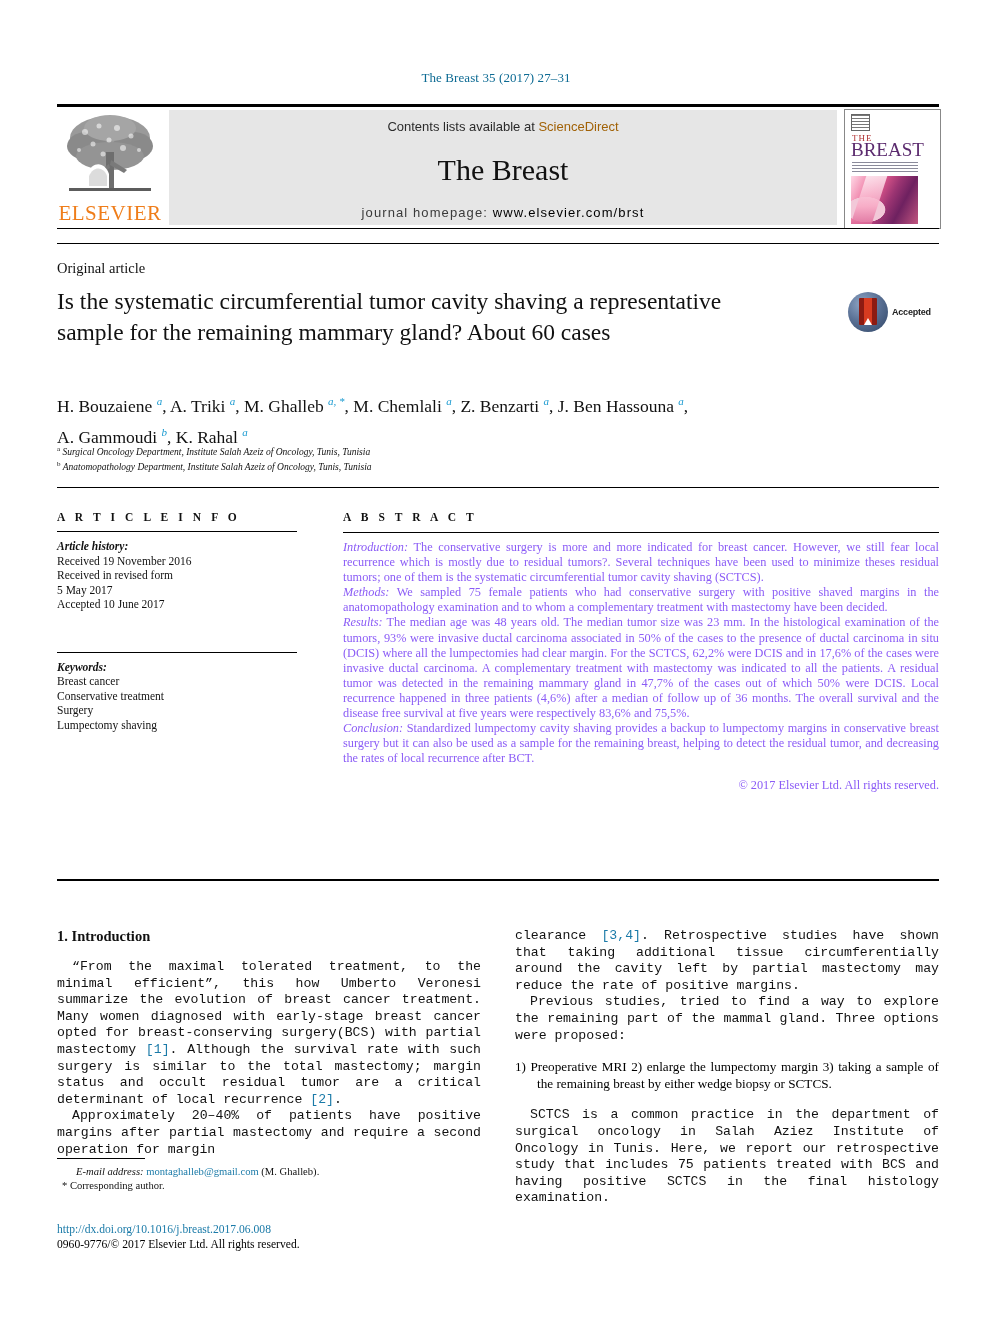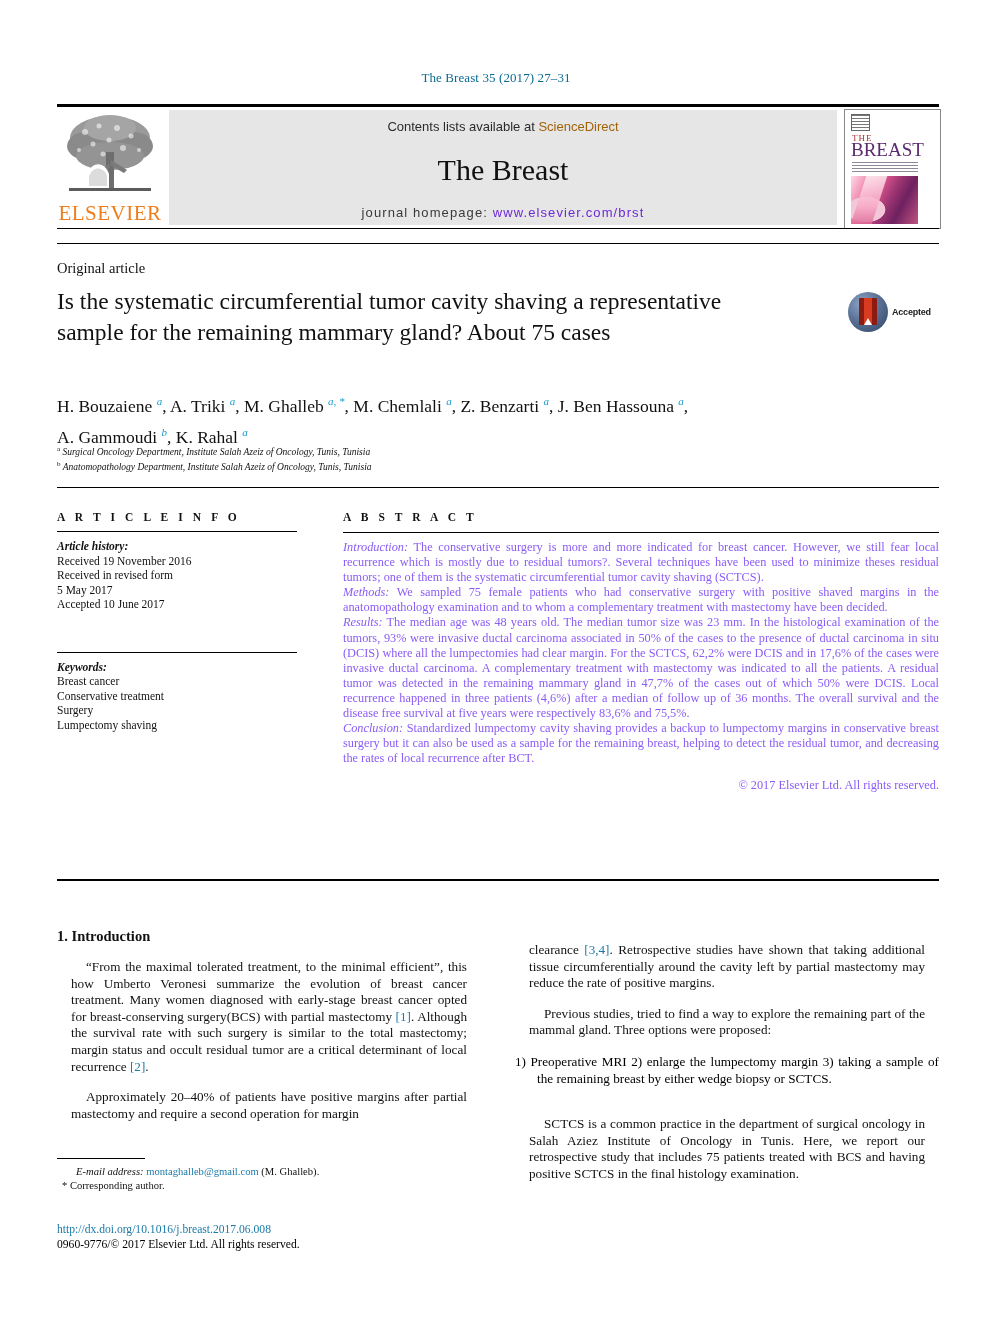--- a/index.html
+++ b/index.html
@@ -107,21 +107,21 @@
   .homepage-line {
     position: absolute;
     left: 0; top: 95px;
     width: 668px;
     text-align: center;
     font-family: "Liberation Sans", sans-serif;
     font-size: 13px;
     color: #3a3a3a;
     letter-spacing: 1.1px;
   }
-  .homepage-line .hp-link { color: #6d28d9; }
+  .homepage-line .hp-link { color: #000000; }
 
   .cover-box {
     position: absolute;
     left: 787px; top: 5px;
     width: 95px;
     height: 118px;
     border: 1px solid #888;
     background: #fff;
     overflow: hidden;
   }
@@ -358,26 +358,26 @@
     width: 424px;
   }
   .sec-title {
     font-family: "Liberation Serif", serif;
     font-size: 14.5px;
     font-weight: bold;
     margin: 0 0 14px 0;
     color: #111;
   }
   .body-p {
-    font-family: Liberation Serif, serif;
+    font-family: Liberation Mono, monospace;
     font-size: 13.2px;
     line-height: 16.6px;
     text-align: justify;
     text-indent: 15px;
-    margin: 14px;
+    margin: 0;
     color: #111;
   }
   .body-p.noindent { text-indent: 0; }
   .ref-link { color: #1a7aa8; }
   .list-item {
     font-family: "Liberation Serif", serif;
     font-size: 13.2px;
     line-height: 16.6px;
     text-align: justify;
     margin: 15px 0 0 0;
@@ -478,21 +478,21 @@
         <div class="cover-art"></div>
       </div>
     </div>
 
     <div class="banner-rule-bottom"></div>
   </div>
 
   <div class="rule-thin-1"></div>
 
   <div class="article-type">Original article</div>
-  <div class="title">Is the systematic circumferential tumor cavity shaving a representative sample for the remaining mammary gland? About 75 cases</div>
+  <div class="title">Is the systematic circumferential tumor cavity shaving a representative sample for the remaining mammary gland? About 60 cases</div>
 
   <div class="crossmark">
     <div class="crossmark-badge">
       <div class="crossmark-book"></div>
     </div>
     <div class="crossmark-word">Accepted</div>
   </div>
 
   <div class="authors">
     <div>H. Bouzaiene <span class="aff-marker">a</span>, A. Triki <span class="aff-marker">a</span>, M. Ghalleb <span class="aff-marker">a, *</span>, M. Chemlali <span class="aff-marker">a</span>, Z. Benzarti <span class="aff-marker">a</span>, J. Ben Hassouna <span class="aff-marker">a</span>,</div>

